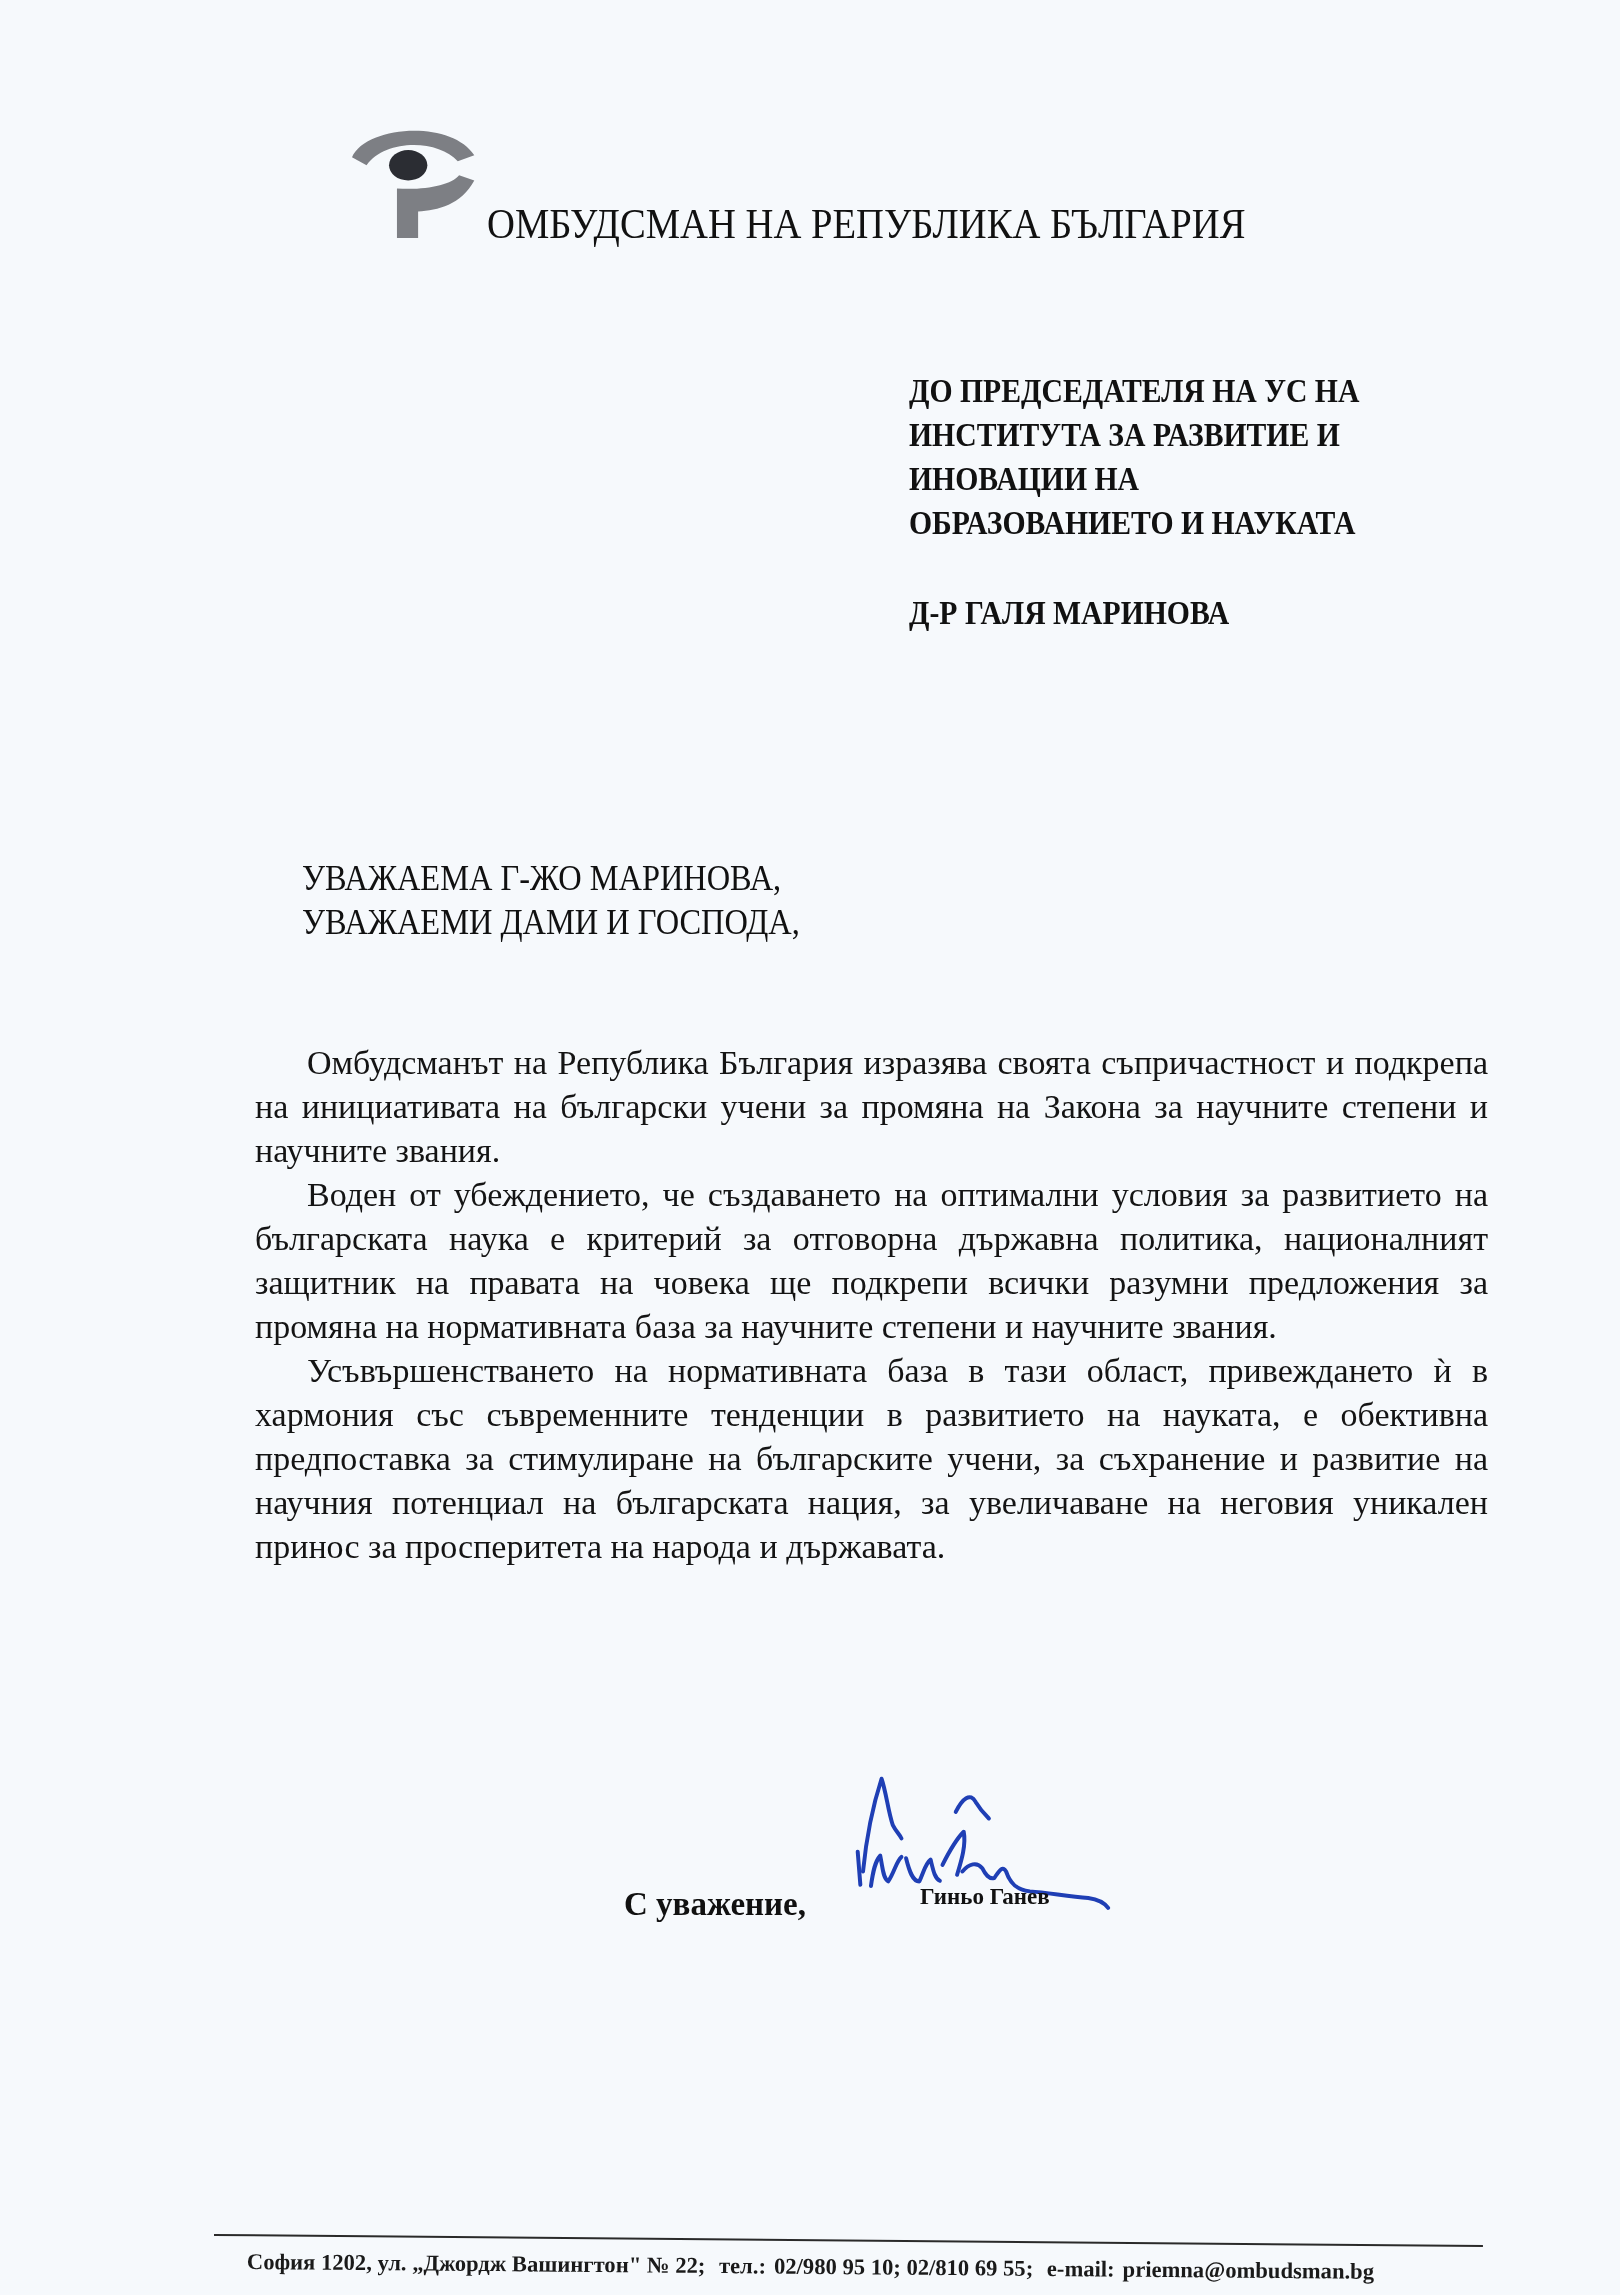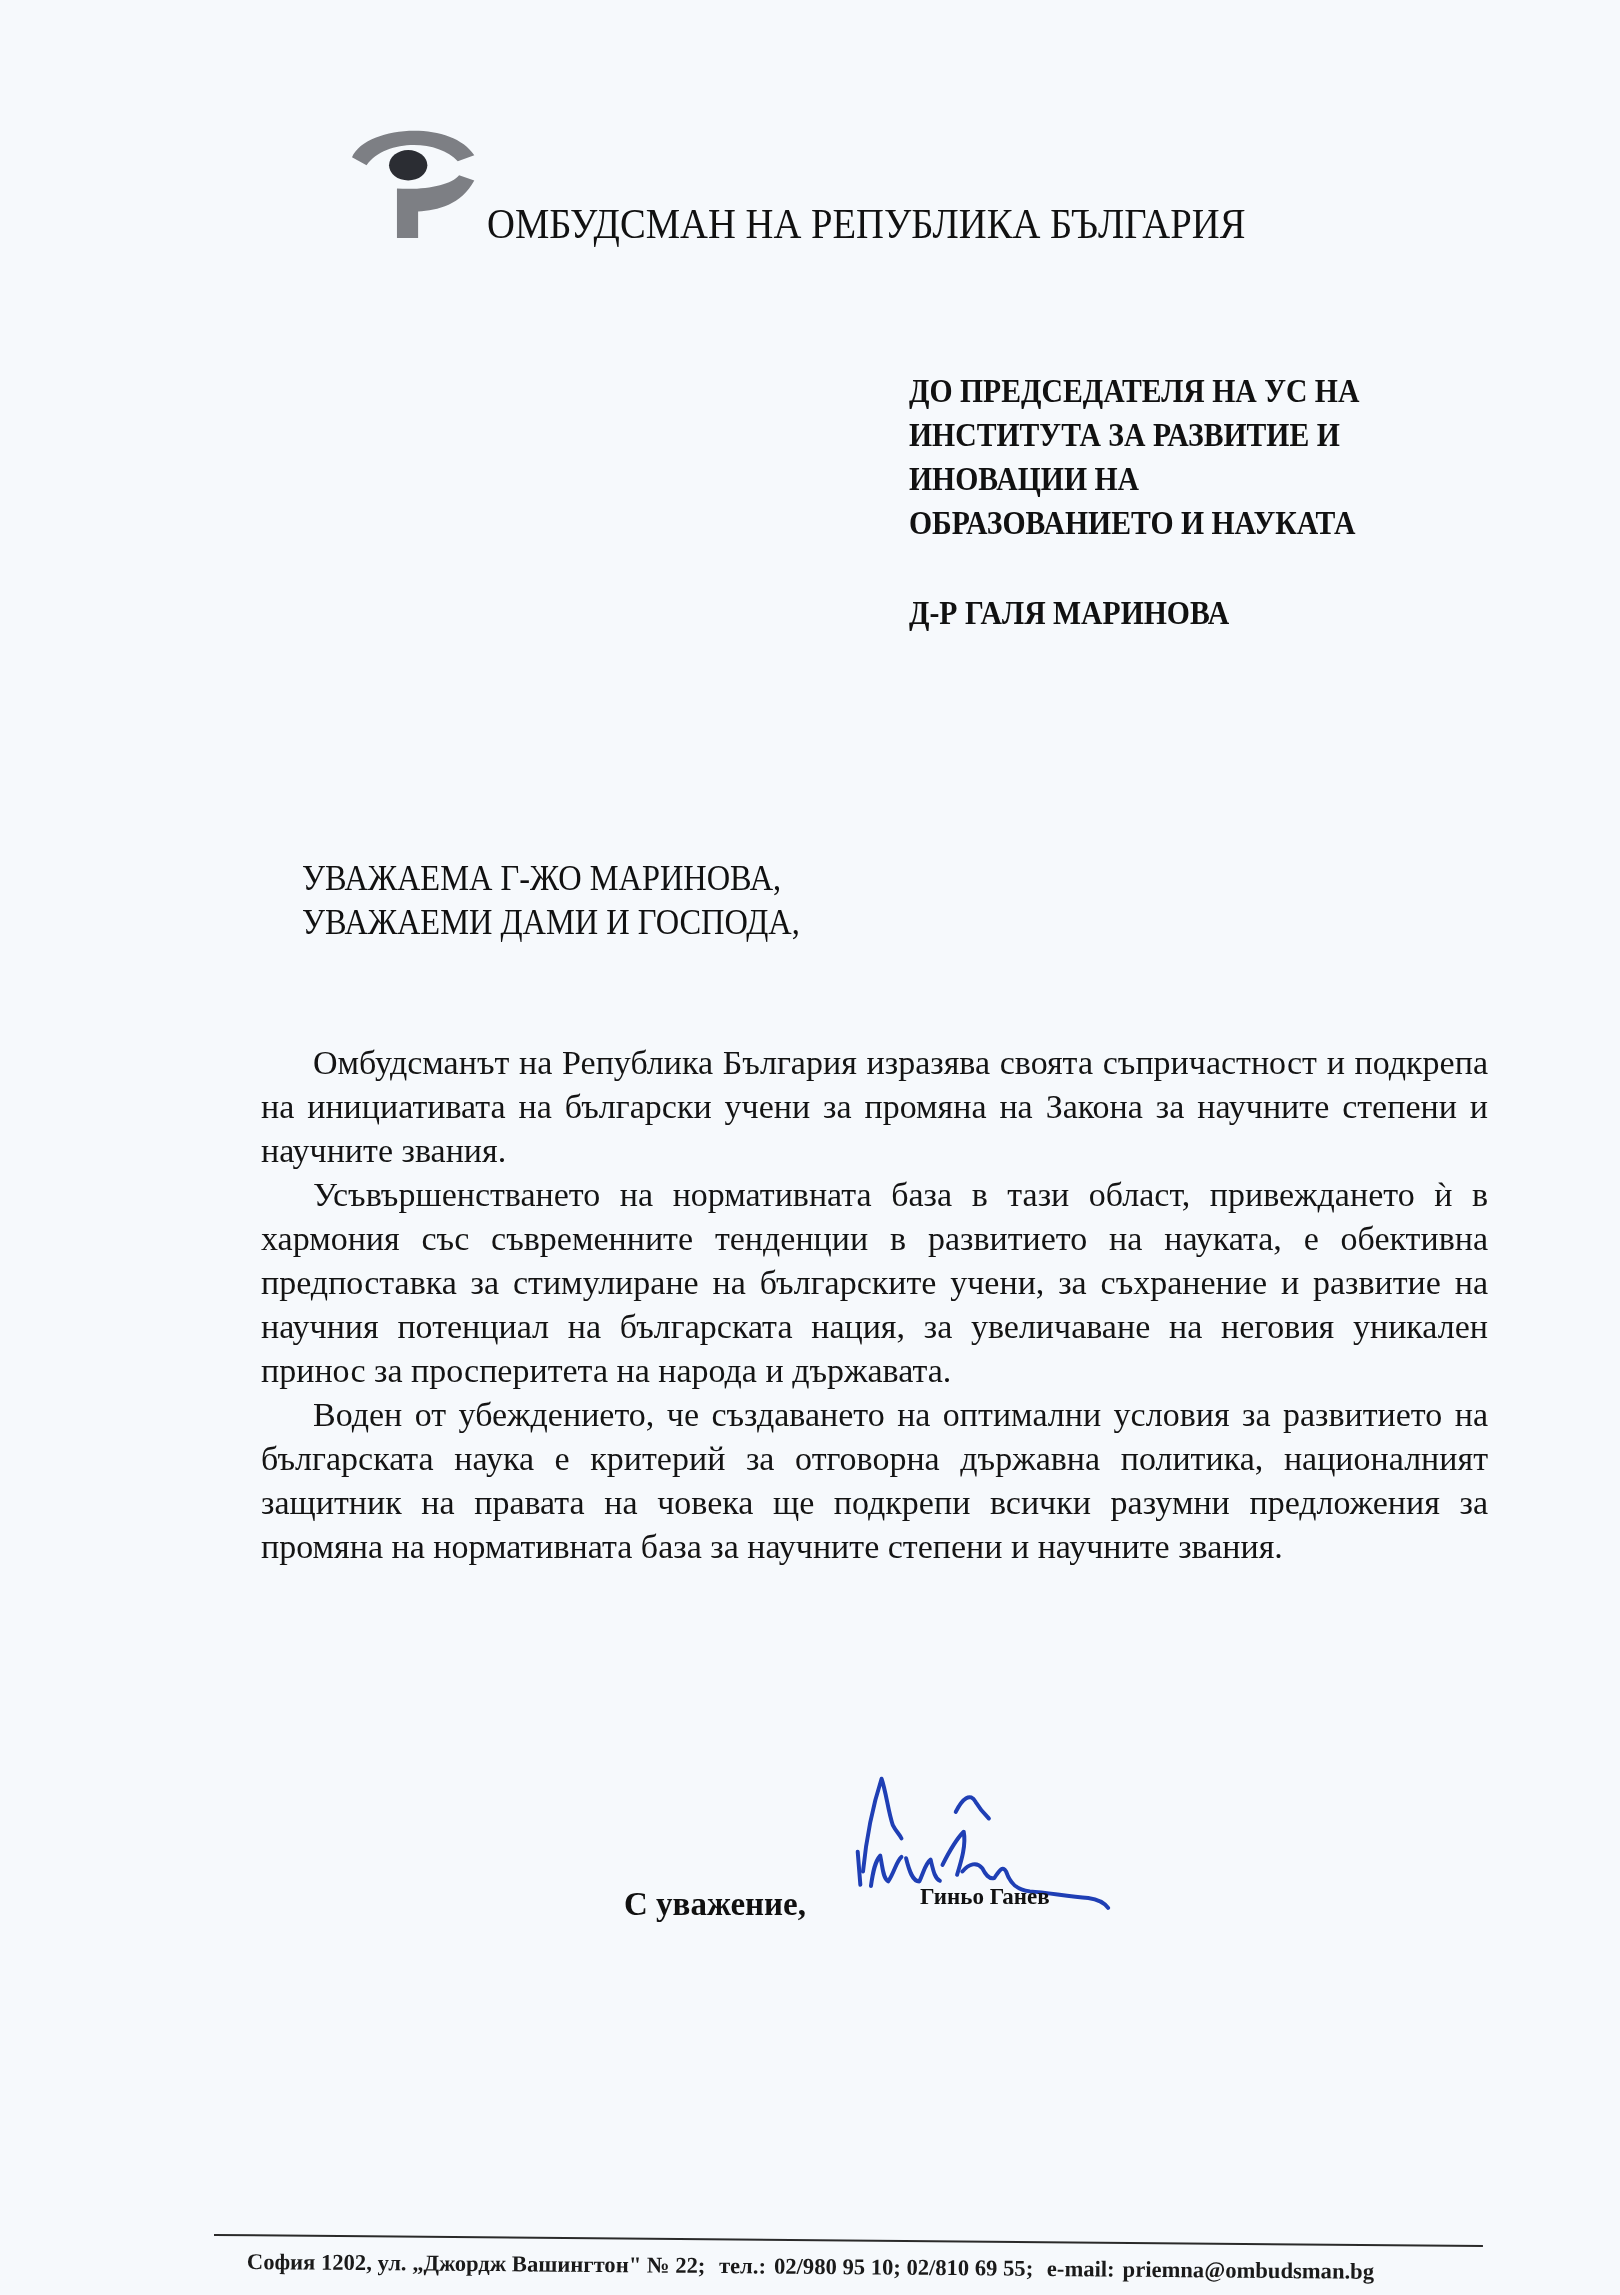--- a/index.html
+++ b/index.html
@@ -82,21 +82,21 @@
       position: absolute;
       left: 247px;
       top: 1041px;
       width: 1241px;
       font-size: 34px;
       line-height: 44px;
       color: #141414;
       text-align: justify;
     }
     .body-text p {
-      margin: 0 0 0 14px;
+      margin: 0 0 0 8px;
       text-indent: 52px;
       text-align: justify;
     }
     
     .closing {
       position: absolute;
       left: 624px;
       top: 1886px;
       font-weight: bold;
       font-size: 33px;
@@ -168,22 +168,22 @@
   </div>
   <div class="recipient-name">Д-Р ГАЛЯ МАРИНОВА</div>
 
   <div class="salutation">
     <span class="line">УВАЖАЕМА Г-ЖО МАРИНОВА,</span>
     <span class="line">УВАЖАЕМИ ДАМИ И ГОСПОДА,</span>
   </div>
 
   <div class="body-text">
     <p>Омбудсманът на Република България изразява своята съпричастност и подкрепа на инициативата на български учени за промяна на Закона за научните степени и научните звания.</p>
+    <p>Воден от убеждението, че създаването на оптимални условия за развитието на българската наука е критерий за отговорна държавна политика, националният защитник на правата на човека ще подкрепи всички разумни предложения за промяна на нормативната база за научните степени и научните звания.</p>
     <p>Усъвършенстването на нормативната база в тази област, привеждането ѝ в хармония със съвременните тенденции в развитието на науката, е обективна предпоставка за стимулиране на българските учени, за съхранение и развитие на научния потенциал на българската нация, за увеличаване на неговия уникален принос за просперитета на народа и държавата.</p>
-    <p>Воден от убеждението, че създаването на оптимални условия за развитието на българската наука е критерий за отговорна държавна политика, националният защитник на правата на човека ще подкрепи всички разумни предложения за промяна на нормативната база за научните степени и научните звания.</p>
   </div>
 
   <div class="closing">С уважение,</div>
   <div class="signature">
     <svg width="478" height="212" viewBox="0 0 720 320" xmlns="http://www.w3.org/2000/svg" fill="none" stroke="#1f3fb5" stroke-width="6" stroke-linecap="round" stroke-linejoin="round">
       <path d="M120,200 C125,150 135,100 148,60 C155,80 158,110 165,130 C170,140 176,145 178,150"></path>
       <path d="M112,170 L116,220"></path>
       <path d="M132,222 C135,200 138,185 146,176 C150,195 150,210 158,215 C168,200 170,185 178,178"></path>
       <path d="M185,180 C190,200 195,215 205,215 C212,200 214,188 222,182 C226,198 228,210 236,214"></path>
       <path d="M240,190 C250,170 262,150 272,140 C276,160 268,185 262,205"></path>

